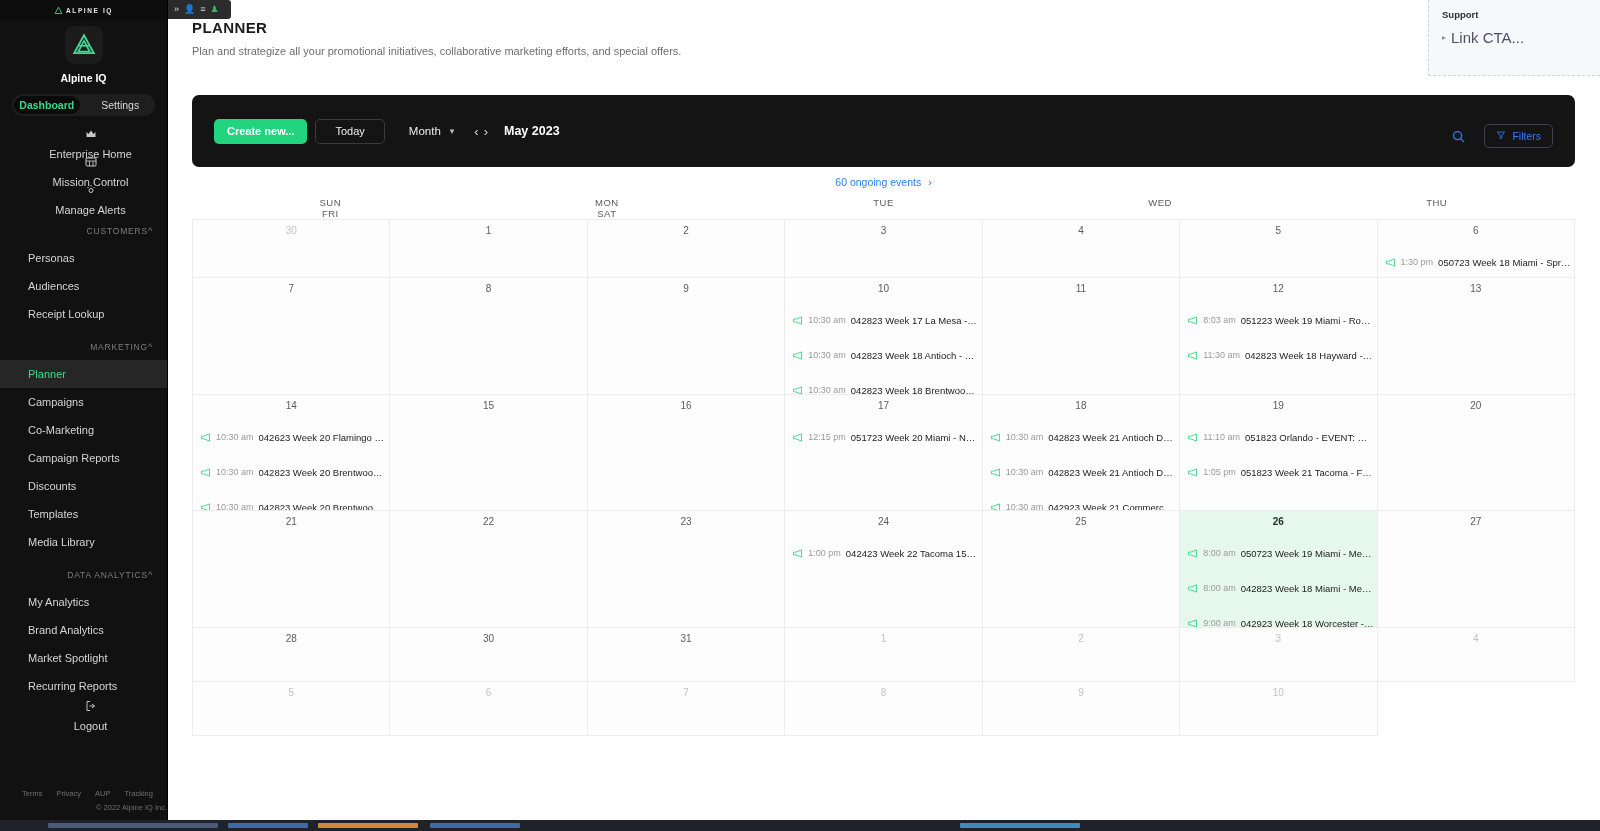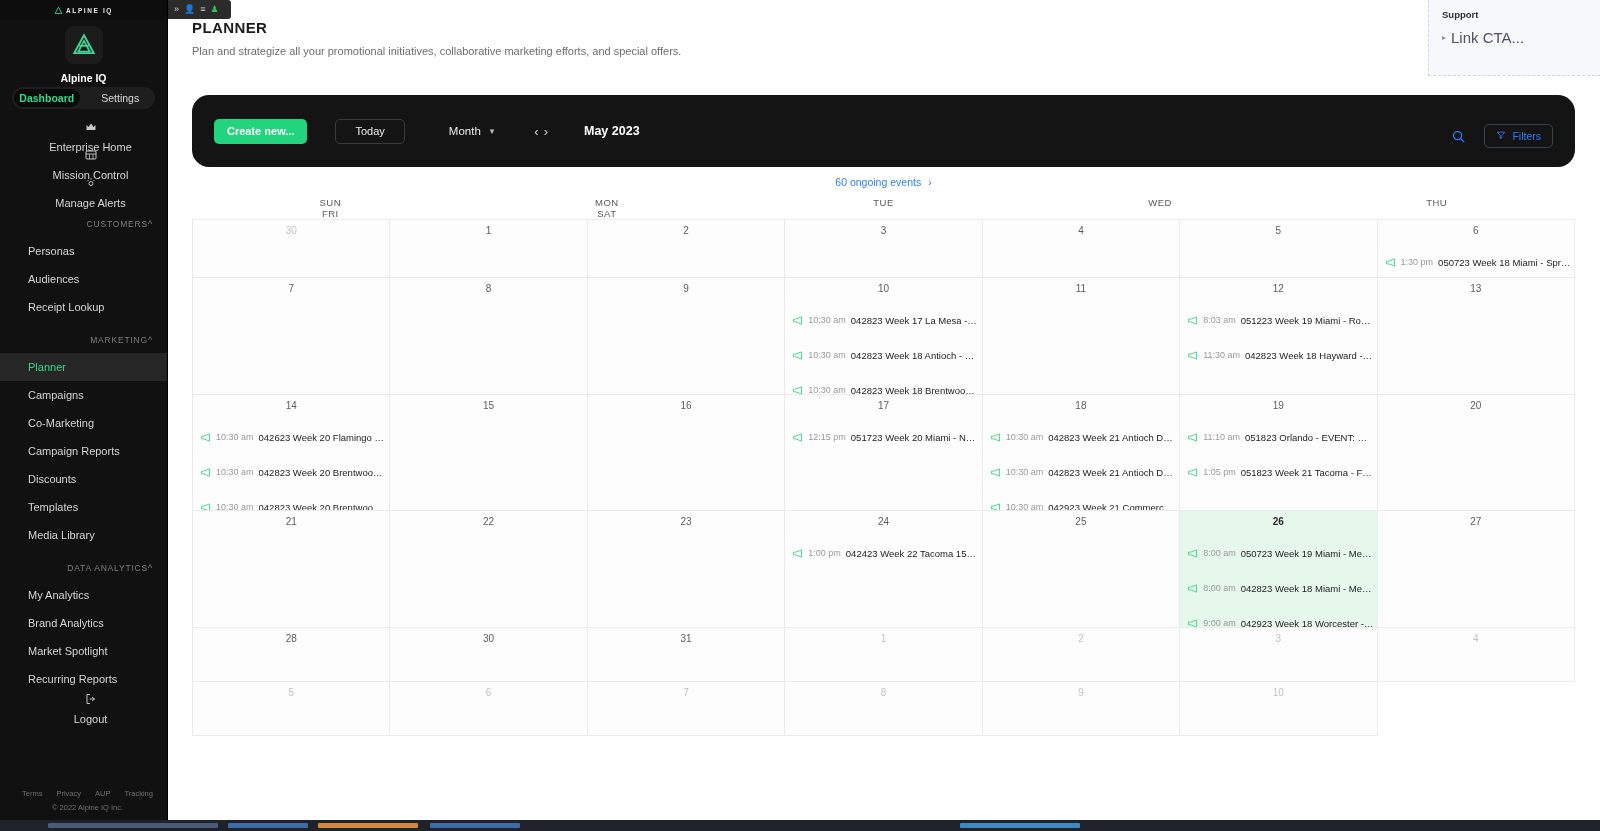--- a/index.html
+++ b/index.html
@@ -29,21 +29,21 @@
   .brand-bar .btxt {
     font-size:6.5px; letter-spacing:1.6px; color:#e6e6e6; font-weight:700;
   }
   .logo-wrap { display:flex; flex-direction:column; align-items:center; padding-top:6px; }
   .logo-tile {
     width:38px; height:38px; border-radius:9px; background:#1c1c1c;
     display:flex; align-items:center; justify-content:center;
   }
   .org-name { font-size:10.5px; font-weight:700; color:#fff; margin-top:8px; }
   .seg {
-    margin:3px 12px 0 12px; height:22px; border-radius:11px; background:#1e1e1e;
+    margin:10px 12px 0 12px; height:22px; border-radius:11px; background:#1e1e1e;
     display:flex; align-items:center; padding:2px; gap:8px;
   }
   .seg-item {
     flex:1; height:18px; border-radius:9px; display:flex; align-items:center;
     justify-content:center; font-size:10.5px; color:#d9d9d9; cursor:pointer;
   }
   .seg-item.active { background:#0a0a0a; color:#37d98a; font-weight:600; }
   .nav { margin-top:12px; flex:1; overflow:hidden; }
   .nav-row {
     height:28px; display:flex; align-items:center; gap:8px;
@@ -55,21 +55,21 @@
     padding:0 14px 0 14px; font-size:8.5px; letter-spacing:.8px; color:#7e7e7e;
     margin-top:6px; cursor:pointer;
   }
   .sub-row {
     height:28px; display:flex; align-items:center; padding-left:28px;
     font-size:11px; color:#d5d5d5; cursor:pointer;
   }
   .sub-row.active { background:#262626; color:#37d98a; }
   .chev { font-size:9px; color:#7e7e7e; }
   .foot {
-    padding: 0 0 8px 8px; text-align:center;margin-top:34px;
+    padding: 0 0 8px 8px; text-align:right;margin-top:34px;
   }
   .foot-links { display:flex; justify-content:center; gap:14px; font-size:7.5px; color:#6f6f6f; }
   .foot-links span { cursor:pointer; }
   .copy { font-size:7.5px; color:#6f6f6f; margin-top:5px; }
 
   
   .icon-pill {
     position:absolute; left:168px; top:0; height:19px; width:63px;
     background:#2b2b2b; display:flex; align-items:center; gap:5px;
     padding:0 6px; border-radius:0 3px 3px 0; z-index:30;
@@ -92,22 +92,22 @@
   .support-link { display:flex; align-items:center; gap:5px; margin-top:9px; cursor:pointer; }
   .support-link .tri { font-size:8px; color:#8a8fa6; }
   .support-link .lt { font-size:15px; color:#4d5163; }
 
   
   .cal-card {
     position:absolute; left:24px; top:95px; right:25px;
     background:#fff;
   }
   .toolbar {
-    height:72px; background:#141414; border-radius:17px;
-    display:flex; align-items:center; padding:0 22px; gap:22px;
+    height:72px; background:#141414; border-radius:7px;
+    display:flex; align-items:center; padding:0 22px; gap:2px;
   }
   .btn-create {
     background:#22d47e; color:#fff; font-size:11px; font-weight:700;
     border:none; border-radius:5px; height:25px; padding:0 13px; cursor:pointer;
   }
   .btn-today {
     background:transparent; color:#ededed; font-size:11px; border:1px solid #3b3b3b;
     border-radius:5px; height:25px; padding:0 19px; cursor:pointer; margin-left:6px;
   }
   .view-sel {

